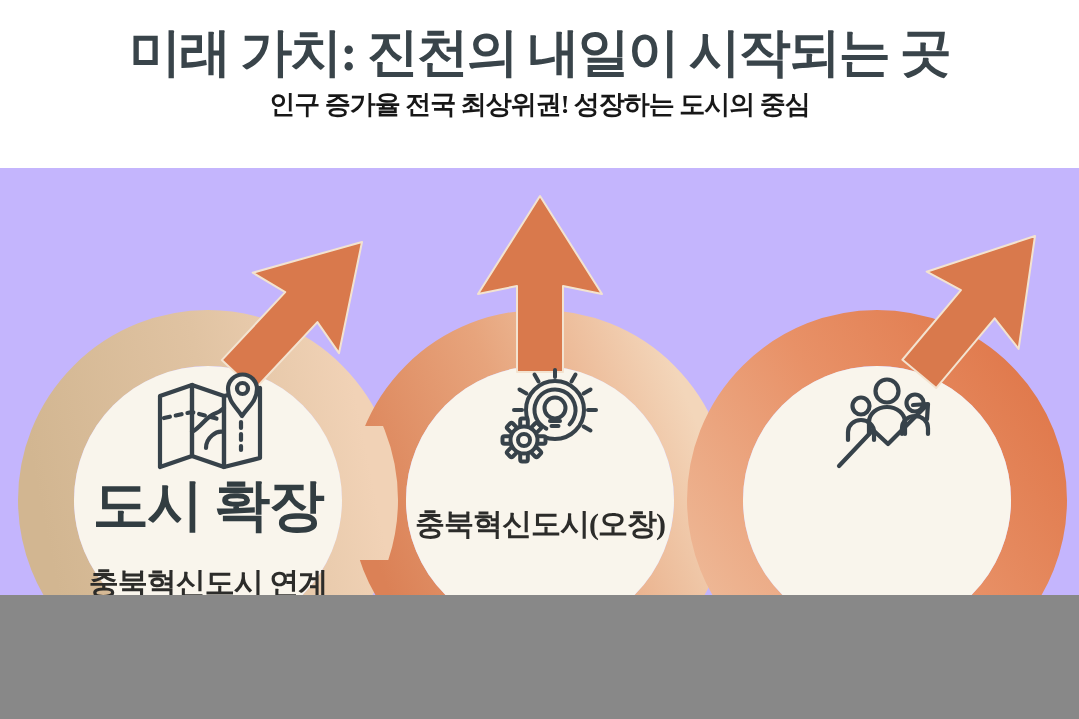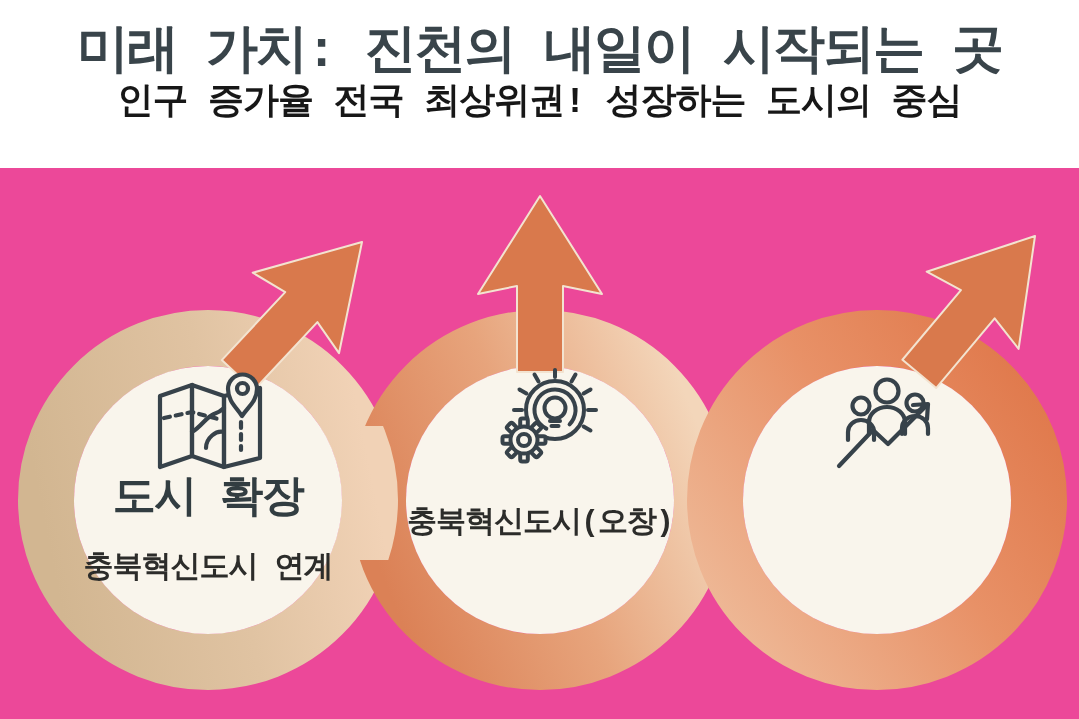--- a/index.html
+++ b/index.html
@@ -1,42 +1,42 @@
 <!DOCTYPE html>
 <html><head>
 <meta charset="utf-8">
 <style>
   html,body{margin:0;padding:0;background:#888;}
   #app{
-    position:relative;width:1079px;height:719px;overflow:hidden;
-    background:#ec4899;
-    font-family:Liberation Mono, monospace;
+    position:relative;width:1079px;height:595px;overflow:hidden;
+    background:#c4b5fd;
+    font-family:Liberation Serif, serif;
   }
   .header{
     position:absolute;top:0;left:0;width:1079px;height:168px;
     background:#ffffff;text-align:center;
   }
   .title{
     margin:0;padding-top:24px;
     font-size:52px;font-weight:800;letter-spacing:-2px;
     color:#39444a;line-height:1.1;
   }
   .subtitle{
-    margin:0 0 0 0;
-    font-size:36px;font-weight:600;letter-spacing:-1px;
+    margin:8px 0 0 0;
+    font-size:26px;font-weight:600;letter-spacing:-1px;
     color:#171717;line-height:1.2;
   }
   .diagram{position:absolute;top:168px;left:0;width:1079px;height:551px;}
   .diagram svg{display:block;}
   .icon-box{position:absolute;}
   .circle-text{
     position:absolute;width:320px;text-align:center;
   }
   .circle-heading{
-    font-size:43px;font-weight:800;letter-spacing:-1.5px;
+    font-size:56px;font-weight:800;letter-spacing:-1.5px;
     color:#323d41;line-height:1.05;
   }
   .circle-sub{
     margin-top:28px;
     font-size:30px;font-weight:600;letter-spacing:-1px;
     color:#2c2c2a;line-height:39px;
   }
   .ct-1{left:48px;top:476px;}
   .ct-2{left:380px;top:476px;}
   .ct-3{left:717px;top:476px;}

